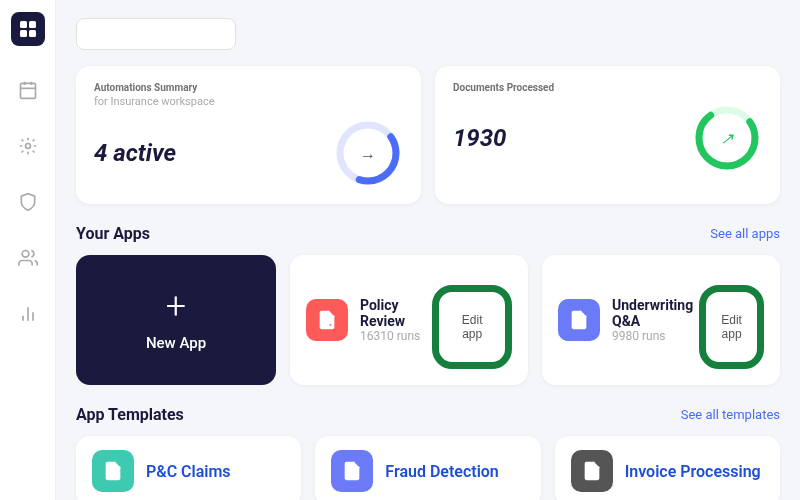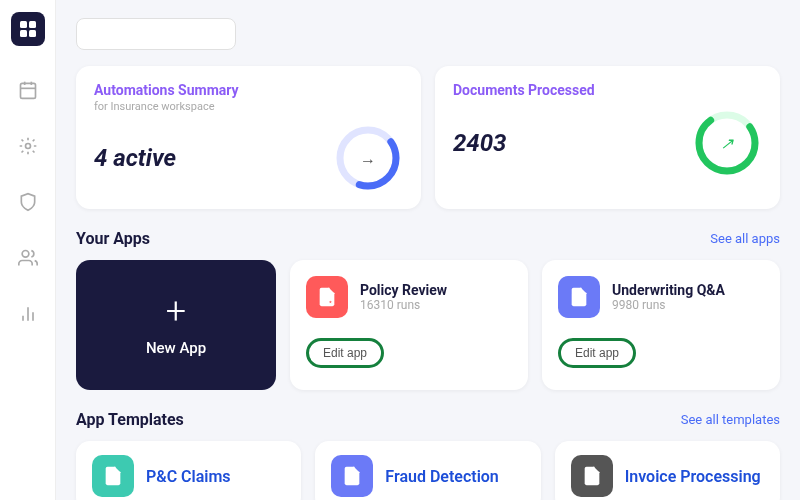--- a/index.html
+++ b/index.html
@@ -82,23 +82,23 @@
       flex: 1;
       background: #fff;
       border-radius: 14px;
       padding: 16px 18px;
       display: flex;
       flex-direction: column;
       gap: 6px;
       box-shadow: 0 1px 4px rgba(0,0,0,0.06);
     }
     .card-title {
-      font-size: 14px;
+      font-size: 10px;
       font-weight: 700;
-      color: #8b5cf6;
+      color: #737373;
     }
     .card-subtitle {
       font-size: 11px;
       color: #aaa;
       margin-top: -4px;
     }
     .card-body {
       display: flex;
       align-items: center;
       justify-content: space-between;
@@ -179,21 +179,21 @@
     .new-app-label {
       font-size: 15px;
       color: #fff;
       font-weight: 500;
     }
     .app-card {
       background: #fff;
       border-radius: 14px;
       padding: 16px;
       display: flex;
-      flex-direction: column;
+      flex-direction: row;
       gap: 6px;
       box-shadow: 0 1px 4px rgba(0,0,0,0.06);
     }
     .app-card-header {
       display: flex;
       align-items: center;
       gap: 12px;
     }
     .app-icon {
       width: 42px;
@@ -214,21 +214,21 @@
       color: #1a1a3e;
     }
     .app-runs {
       font-size: 12px;
       color: #aaa;
     }
     .edit-btn {
       display: inline-block;
       margin-top: 14px;
       padding: 5px 14px;
-      border: 3px solid #15803d;
+      border: 7px solid #15803d;
       border-radius: 20px;
       font-size: 12px;
       color: #555;
       cursor: pointer;
       background: #fff;
       width: fit-content;
     }
 
     
     .templates-row {
@@ -318,21 +318,21 @@
             <circle cx="35" cy="35" r="28" fill="none" stroke="#4a6cf7" stroke-width="7" stroke-dasharray="70.4 105.6" stroke-dashoffset="17.6" stroke-linecap="round"></circle>
           </svg>
           <span class="donut-icon">→</span>
         </div>
       </div>
     </div>
 
     <div class="summary-card">
       <span class="card-title">Documents Processed</span>
       <div class="card-body">
-        <span class="card-value">2403</span>
+        <span class="card-value">1930</span>
         <div class="donut-wrap">
           <svg viewBox="0 0 70 70">
             <circle cx="35" cy="35" r="28" fill="none" stroke="#dcfce7" stroke-width="7"></circle>
             <circle cx="35" cy="35" r="28" fill="none" stroke="#22c55e" stroke-width="7" stroke-dasharray="131.9 44" stroke-dashoffset="17.6" stroke-linecap="round"></circle>
           </svg>
           <span class="donut-icon" style="color:#22c55e;">↗</span>
         </div>
       </div>
     </div>
 

